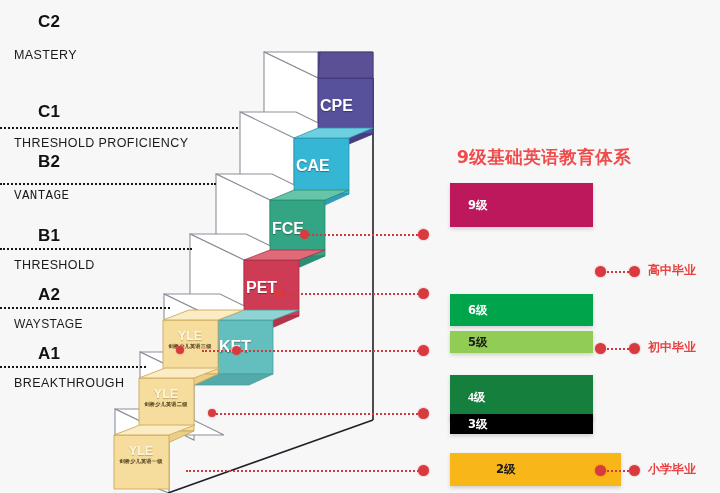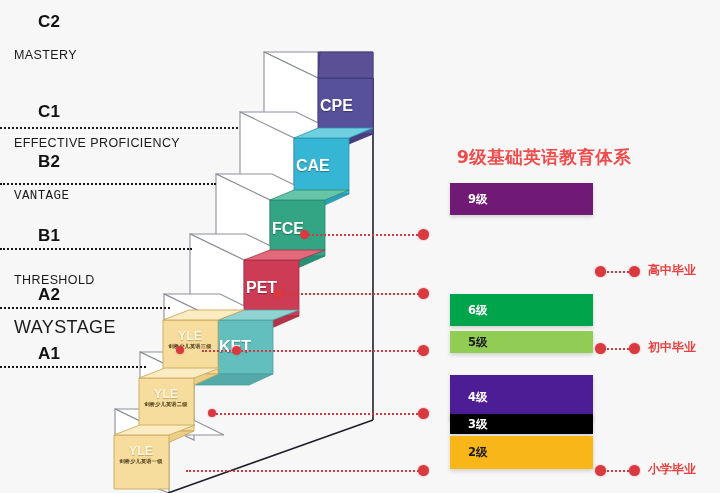--- a/index.html
+++ b/index.html
@@ -156,36 +156,37 @@
       <polygon points="114,435 169,435 169,489 114,489" fill="#f7dd9d" stroke="#c9a95f" stroke-width="0.9"></polygon>
       <polygon points="114,435 169,435 195,425 140,425" fill="#fbecc4" stroke="#c9a95f" stroke-width="0.9"></polygon>
     </g>
   </svg>
 
   <div class="cefr-level" style="left:14px;top:12px;font-size:17px;">C2</div>
   <div class="cefr-desc" style="left:14px;top:48px;font-size:12.5px;">MASTERY</div>
 
   <div class="dash-rule" style="left:0px;top:127px;width:238px;"></div>
   <div class="cefr-level" style="left:14px;top:102px;font-size:17px;">C1</div>
-  <div class="cefr-desc" style="left:14px;top:136px;font-size:12.5px;">EFFECTIVE PROFICIENCY</div>
+  <div class="cefr-desc" style="left:14px;top:136px;font-size:12.5px;">THRESHOLD PROFICIENCY</div>
 
   <div class="cefr-level" style="left:14px;top:152px;font-size:17px;">B2</div>
   <div class="dash-rule" style="left:0px;top:183px;width:216px;"></div>
   <div class="cefr-desc" style="left:14px;top:189px;font-size:12.5px;font-family:Liberation Mono, monospace;">VANTAGE</div>
 
   <div class="cefr-level" style="left:14px;top:226px;font-size:17px;">B1</div>
   <div class="dash-rule" style="left:0px;top:248px;width:192px;"></div>
-  <div class="cefr-desc" style="left:14px;top:258px;font-size:12.5px;margin-top:15px;">THRESHOLD</div>
+  <div class="cefr-desc" style="left:14px;top:258px;font-size:12.5px;">THRESHOLD</div>
 
   <div class="cefr-level" style="left:14px;top:285px;font-size:17px;">A2</div>
   <div class="dash-rule" style="left:0px;top:307px;width:170px;"></div>
-  <div class="cefr-desc" style="left:14px;top:317px;font-size:18px;">WAYSTAGE</div>
+  <div class="cefr-desc" style="left:14px;top:317px;font-size:12px;">WAYSTAGE</div>
 
   <div class="cefr-level" style="left:14px;top:344px;font-size:17px;">A1</div>
   <div class="dash-rule" style="left:0px;top:366px;width:146px;"></div>
+  <div class="cefr-desc" style="left:14px;top:376px;font-size:12.5px;">BREAKTHROUGH</div>
 
   <div class="exam-label" style="left:320px;top:97px;font-size:16px;">CPE</div>
   <div class="exam-label" style="left:296px;top:157px;font-size:16px;">CAE</div>
   <div class="exam-label" style="left:272px;top:220px;font-size:16px;">FCE</div>
   <div class="exam-label" style="left:246px;top:279px;font-size:16px;">PET</div>
   <div class="exam-label" style="left:219px;top:338px;font-size:16px;">KET</div>
 
   <div class="yle-label" style="left:164px;top:330px;width:52px;font-size:12.5px;">
     <span>YLE</span>
     <span class="yle-sub">剑桥少儿英语三级</span>
@@ -214,36 +215,36 @@
 
   <div class="conn" style="left:212px;top:413px;width:210px;"></div>
   <div class="dot" style="left:208px;top:409px;width:8px;height:8px;"></div>
   <div class="dot" style="left:418px;top:408px;width:11px;height:11px;"></div>
 
   <div class="conn" style="left:186px;top:470px;width:236px;"></div>
   <div class="dot" style="left:418px;top:465px;width:11px;height:11px;"></div>
 
   <div id="panel-title">9级基础英语教育体系</div>
 
-  <div class="bar" style="top:183px;height:32px;background:#701a75;color:#ffffff;">
+  <div class="bar" style="top:183px;height:44px;background:#be185d;color:#ffffff;">
     <span>9级</span>
   </div>
   <div class="bar" style="top:294px;height:32px;background:#00a44a;color:#ffffff;">
     <span>6级</span>
   </div>
   <div class="bar" style="top:331px;height:22px;background:#91cc55;color:#1b1b1b;">
     <span>5级</span>
   </div>
-  <div class="bar" style="top:375px;height:45px;background:#4c1d95;color:#ffffff;">
+  <div class="bar" style="top:375px;height:45px;background:#15803d;color:#ffffff;font-family:Liberation Serif, serif;">
     <span>4级</span>
   </div>
   <div class="bar" style="top:414px;height:20px;background:#000000;color:#ffffff;">
     <span>3级</span>
   </div>
-  <div class="bar" style="top:436px;height:33px;background:#f8b619;color:#1b1b1b;">
+  <div class="bar" style="top:453px;height:33px;background:#f8b619;color:#1b1b1b;padding-left:28px;">
     <span>2级</span>
   </div>
 
   <div class="dot" style="left:595px;top:266px;width:11px;height:11px;"></div>
   <div class="conn" style="left:604px;top:271px;width:28px;"></div>
   <div class="dot" style="left:629px;top:266px;width:11px;height:11px;"></div>
   <div class="grad-note" style="left:648px;top:262px;">高中毕业</div>
 
   <div class="dot" style="left:595px;top:343px;width:11px;height:11px;"></div>
   <div class="conn" style="left:604px;top:348px;width:28px;"></div>

